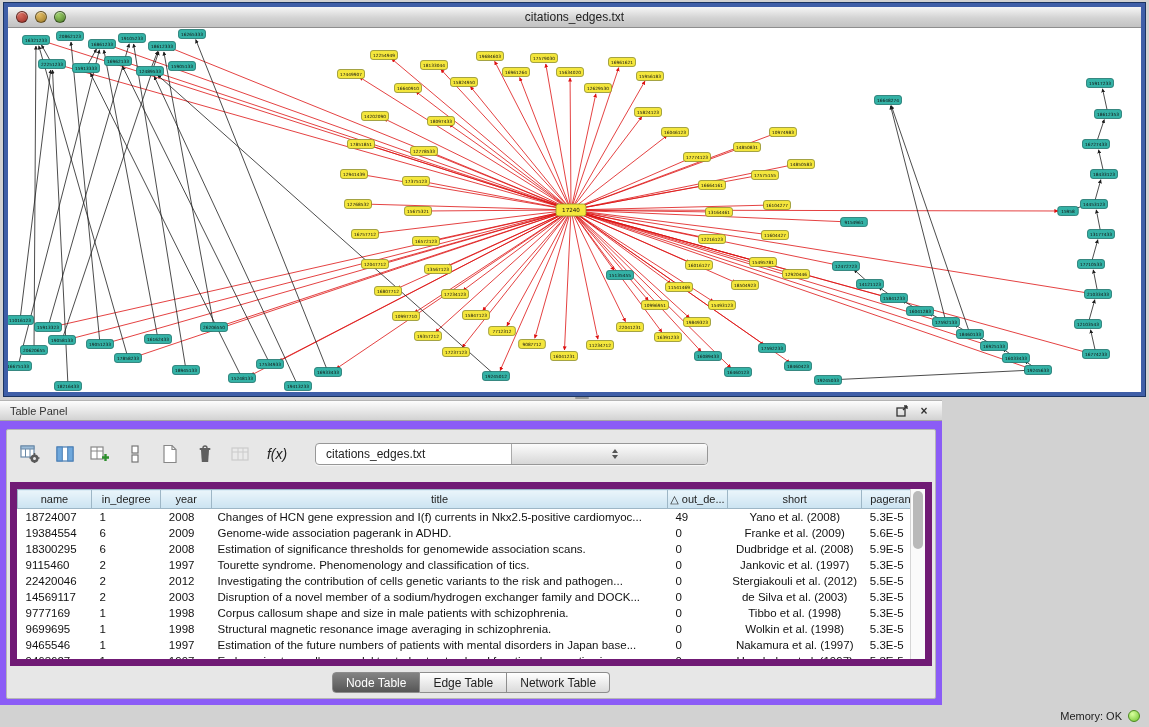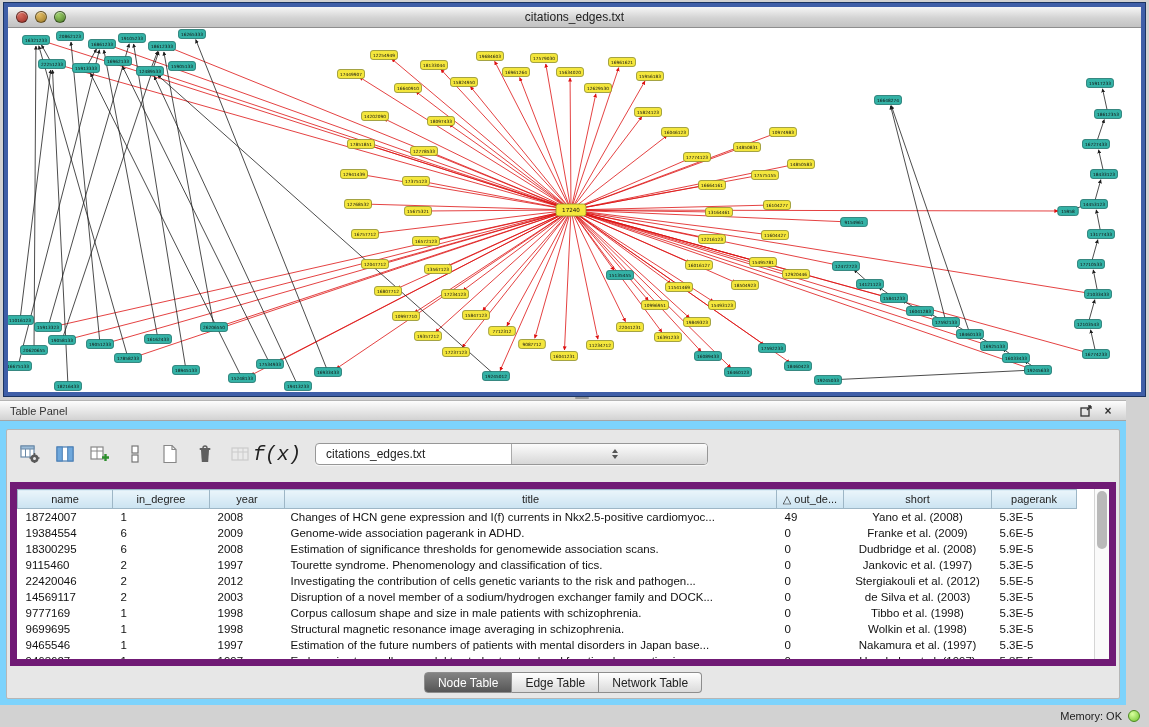--- a/index.html
+++ b/index.html
@@ -26,33 +26,33 @@
   .node-yellow { fill:#f4e63c; stroke:#8e8e2c; stroke-width:0.8; }
   .node-teal { fill:#34b2a6; stroke:#1e746c; stroke-width:0.8; }
   .node-label { font-size:4.3px; font-family:"DejaVu Sans",sans-serif; text-anchor:middle; fill:#111; }
   .node-label.hub { font-size:5.6px; }
 
   
   .splitter { position:absolute; left:0; top:396px; width:100%; height:4px; }
   .splitter .grip { position:absolute; left:50%; top:1px; width:14px; height:2px; background:#9a9a9a; border-radius:2px; }
 
   
-  .table-panel { position:absolute; left:0; top:400px; width:1126px; height:305px; background:#7dd3fc; }
+  .table-panel { position:absolute; left:0; top:400px; width:942px; height:305px; background:#8b5cf6; }
   .panel-header { height:21px; background:linear-gradient(#fdfdfd,#d2d2d2); border-top:1px solid #b4b4b4;
     border-bottom:1px solid #a5a5a5; display:flex; align-items:center; padding:0 10px; font-size:11px; color:#333; }
   .panel-header .spacer { flex:1; }
   .hdr-icon { width:16px; height:14px; display:flex; align-items:center; justify-content:center;
     font-size:12px; font-weight:bold; color:#333; margin-left:6px; cursor:default; }
   .panel-body { position:absolute; left:6px; right:6px; top:29px; bottom:6px; background:#e7e7e7;
     border:1px solid #b6b6b6; border-radius:2px; }
 
   .toolbar { position:absolute; left:10px; right:10px; top:10px; height:28px; display:flex; align-items:center; gap:9px; }
   .tb-btn { width:26px; height:26px; display:flex; align-items:center; justify-content:center; border-radius:3px; }
   .tb-btn.disabled { opacity:.45; }
-  .fx-btn { font-family:Liberation Mono, monospace; font-style:italic; font-size:20px; color:#222; width:30px; }
+  .fx-btn { font-family:Liberation Sans, sans-serif; font-style:italic; font-size:14px; color:#222; width:30px; }
   .select { margin-left:14px; width:393px; height:22px; background:#fff; border:1px solid #979797; border-radius:4px;
     display:flex; align-items:center; font-size:12px; color:#222; position:relative; box-shadow:0 1px 1px rgba(255,255,255,.7); }
   .select > span { padding-left:10px; flex:1; }
   .stepper { width:17px; height:100%; border-left:1px solid #aaa; background:linear-gradient(#fcfcfc,#d7d7d7);
     border-radius:0 3px 3px 0; display:flex; flex-direction:column; align-items:center; justify-content:center; gap:2px; }
   .stepper i { display:block; width:0; height:0; border-left:3.5px solid transparent; border-right:3.5px solid transparent; }
   .stepper .up { border-bottom:4px solid #555; }
   .stepper .down { border-top:4px solid #555; }
 
   .table-wrap { position:absolute; left:3px; right:3px; top:52px; bottom:32px; background:#fff;

